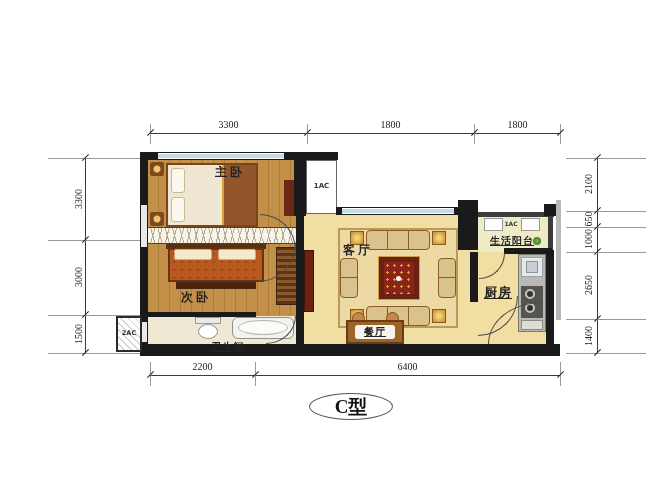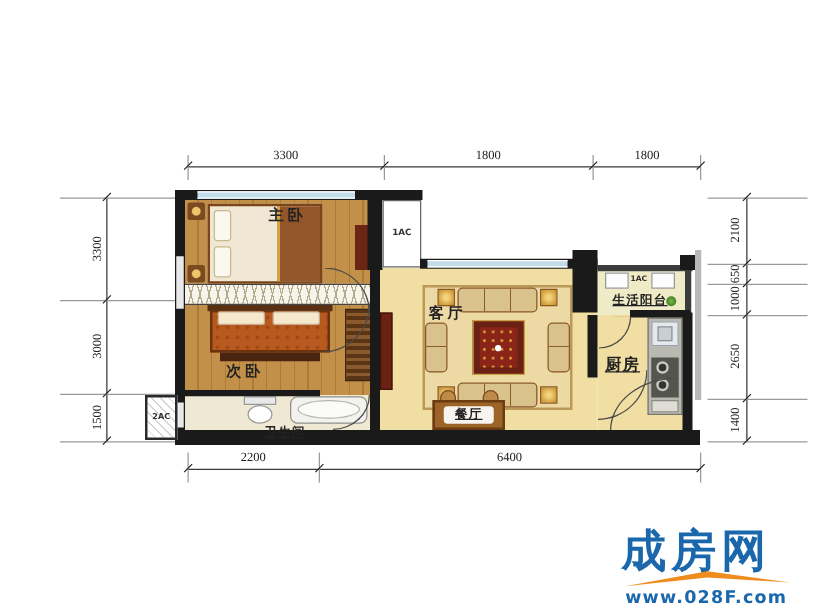--- a/index.html
+++ b/index.html
@@ -201,22 +201,16 @@
   <div class="a tick" style="left:593px;top:226px"></div>
   <div class="a tick" style="left:593px;top:251px"></div>
   <div class="a tick" style="left:593px;top:318px"></div>
   <div class="a tick" style="left:593px;top:352px"></div>
   <div class="a dim v" style="left:560px;top:178px;width:58px">2100</div>
   <div class="a dim v" style="left:560px;top:213px;width:58px">650</div>
   <div class="a dim v" style="left:560px;top:233px;width:58px">1000</div>
   <div class="a dim v" style="left:560px;top:279px;width:58px">2650</div>
   <div class="a dim v" style="left:560px;top:330px;width:58px">1400</div>
 
-
-  <div class="a" style="left:497px;top:423px;width:140px">
-    <div class="wm-brand" style="position:static">成房网</div>
-    <svg width="134" height="14" viewBox="0 0 134 14" style="display:block;margin:-5px 0 0 2px">
-      <polygon points="1,13 67,1 133,10 67,6" fill="#ef8c1e"></polygon>
-    </svg>
-    <div class="wm-url" style="position:static;width:136px">www.028F.com</div>
-  </div>
+  <div class="a ellipse" style="left:309px;top:393px;width:84px;height:27px">C型</div>
+
 
 </div>
 
 </body></html>

